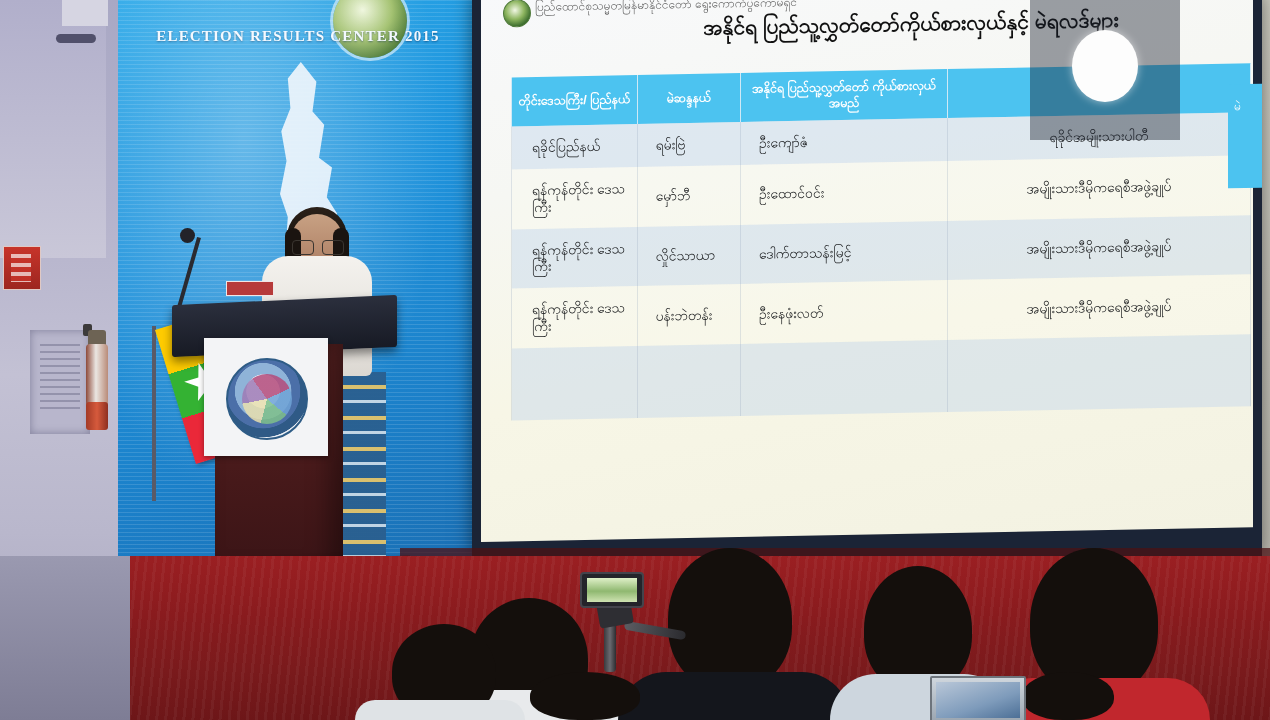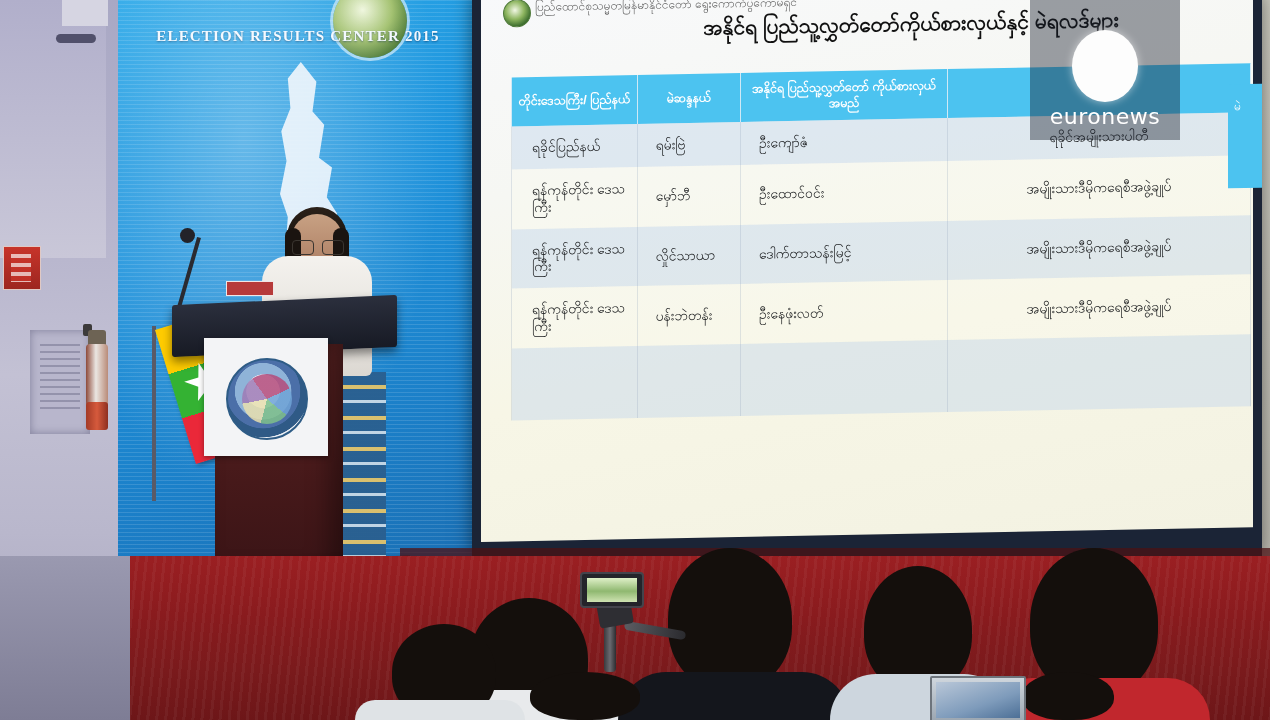--- a/index.html
+++ b/index.html
@@ -276,21 +276,20 @@
         </tbody>
       </table>
     </div>
   </div>
   <div class="col5">
     <span>မဲ</span>
   </div>
 
   <div class="wm">
     <div class="wm-dot"></div>
-    <div class="wm-txt">euronews</div>
   </div>
 
   <div class="dark-band"></div>
   <div class="floor"></div>
   <div class="floor-left"></div>
 
   <div class="head" style="left:470px;top:598px;width:118px;height:122px;"></div>
   <div class="shoulder" style="left:430px;top:690px;width:200px;height:30px;background:#e8eaec;"></div>
   <div class="head" style="left:392px;top:624px;width:104px;height:96px;"></div>
   <div class="shoulder" style="left:355px;top:700px;width:170px;height:20px;background:#dfe3e6;"></div>

